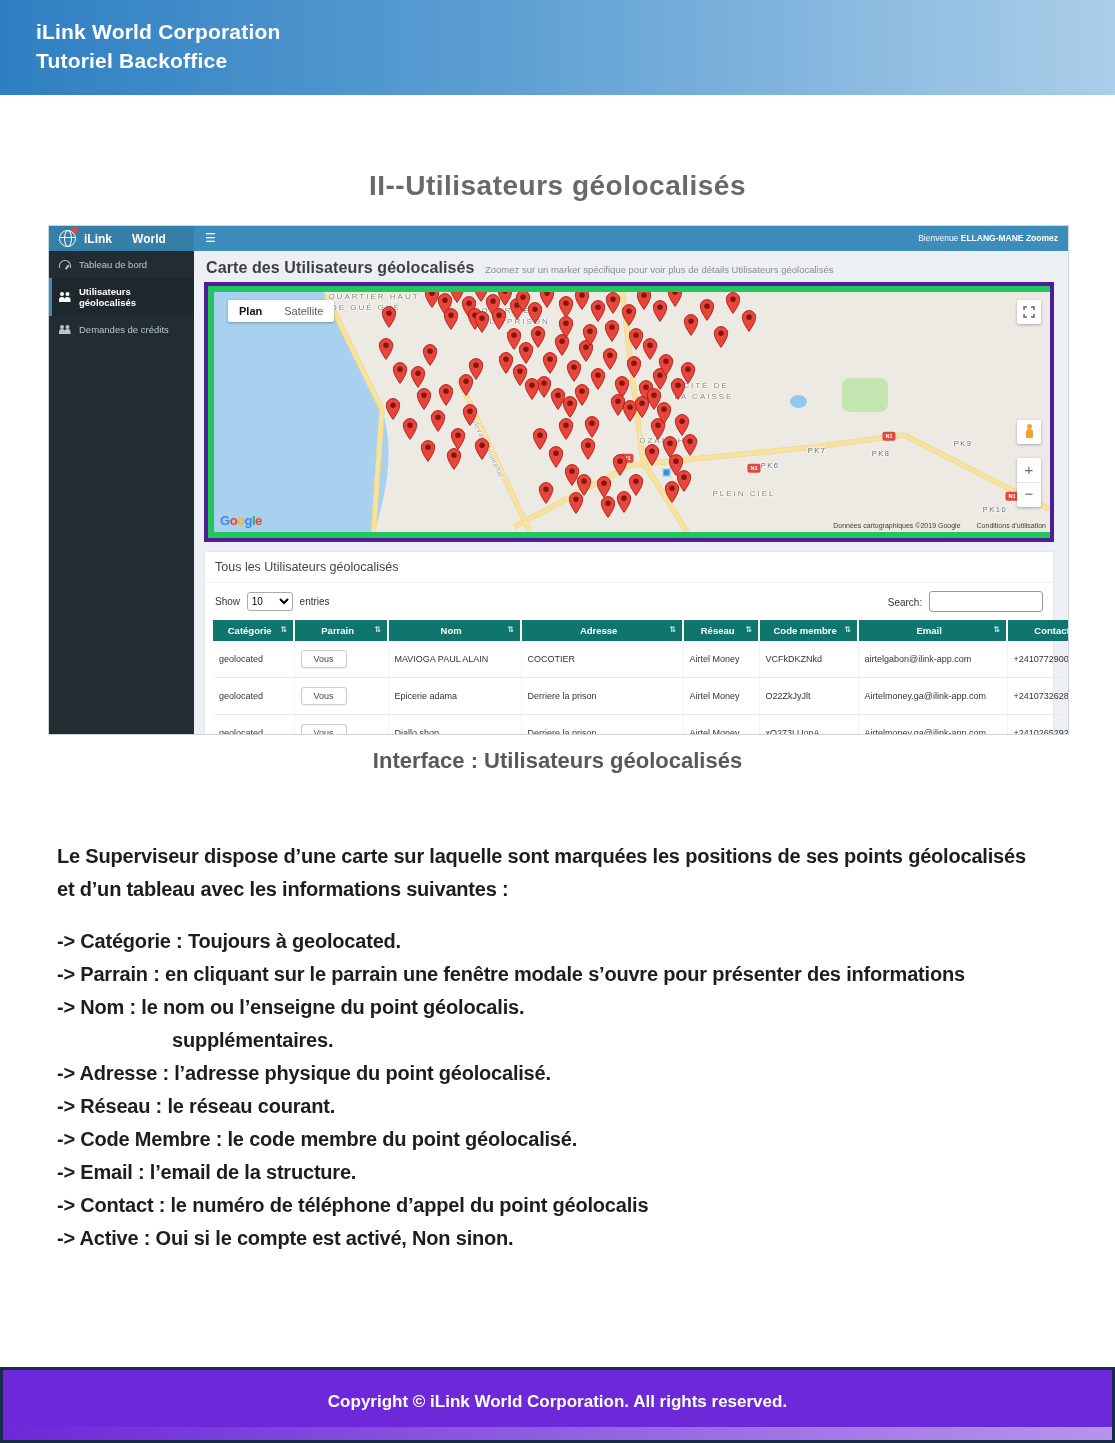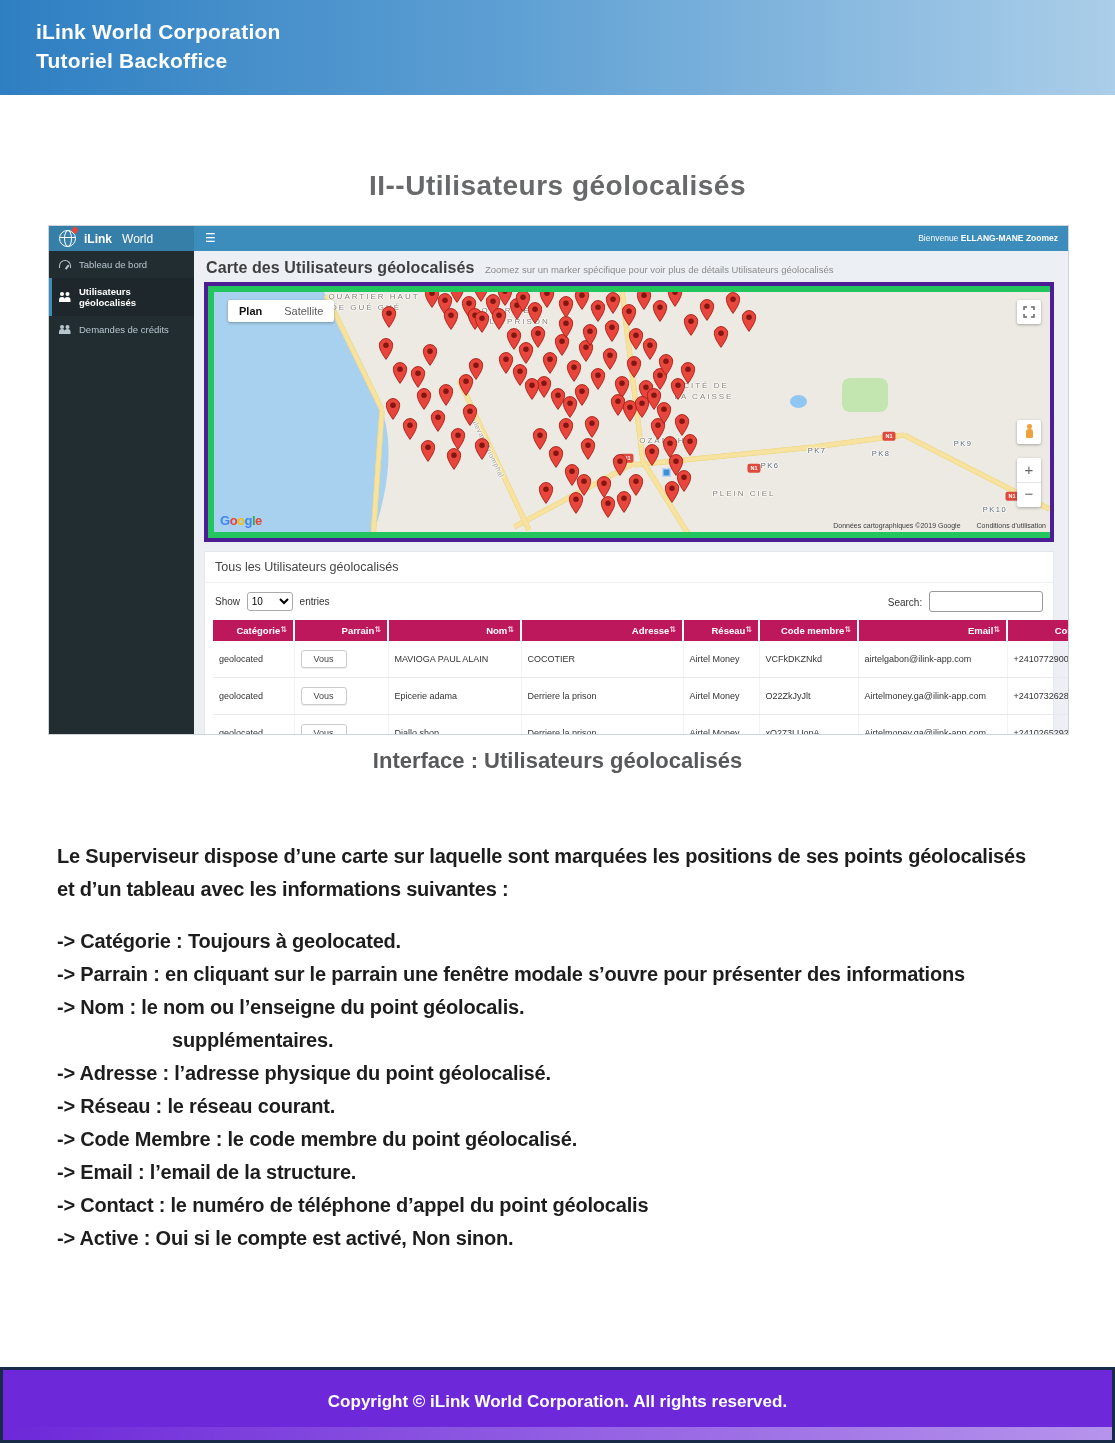--- a/index.html
+++ b/index.html
@@ -14,21 +14,21 @@
 
   .page-title{position:absolute;top:170px;left:0;width:100%;margin:0;text-align:center;
     font-size:28px;font-weight:700;color:#68696b;letter-spacing:.5px;}
 
   
   .app{position:absolute;left:48px;top:225px;width:1019px;height:508px;background:#ecf0f5;
     border:1px solid #cfd4d9;box-sizing:content-box;overflow:hidden;}
   .navbar{position:absolute;left:0;top:0;right:0;height:25px;background:#3c8dbc;z-index:3;}
   .brand{position:absolute;left:0;top:0;width:145px;height:25px;background:#367fa9;color:#fff;
     display:flex;align-items:center;gap:8px;padding-left:10px;box-sizing:border-box;font-size:12px;}
-  .brand b{font-weight:700;} .brand .rest{font-weight:400;margin-left:10px;}
+  .brand b{font-weight:700;} .brand .rest{font-weight:700;margin-left:20px;}
   .globe{width:15px;height:15px;border:1.5px solid #fff;border-radius:50%;position:relative;flex:none;}
   .globe::before{content:"";position:absolute;left:3.5px;top:-1px;bottom:-1px;width:6px;border:1px solid #fff;border-radius:50%;}
   .globe::after{content:"";position:absolute;left:-1px;right:-1px;top:5.5px;border-top:1px solid #fff;}
   .pin-dot{position:absolute;right:-3px;top:-4px;width:6px;height:6px;background:#e8453c;border-radius:50% 50% 50% 0;transform:rotate(-45deg);}
   .ham{position:absolute;left:156px;top:0;height:25px;line-height:25px;color:#fff;font-size:12px;cursor:pointer;}
   .welcome{position:absolute;right:10px;top:0;height:25px;line-height:25px;color:#fff;font-size:8.5px;}
   .welcome b{font-weight:700;}
 
   .sidebar{position:absolute;left:0;top:25px;bottom:0;width:145px;background:#222d32;z-index:2;}
   .side-item{display:flex;align-items:center;gap:7px;padding:8px 7px;color:#b8c7ce;font-size:9.5px;
@@ -79,21 +79,21 @@
   .attribution{position:absolute;right:4px;bottom:3px;font-size:7px;color:#3c3c3c;z-index:4;display:flex;gap:16px;}
   .attribution .terms{cursor:pointer;}
 
   
   .table-panel{margin:9px 0 0 10px;width:850px;background:#fff;box-sizing:border-box;border:1px solid #e4e8ec;}
   .panel-title{padding:8px 10px;font-size:12.5px;color:#444;border-bottom:1px solid #f0f0f0;}
   .table-controls{display:flex;justify-content:space-between;align-items:center;padding:8px 10px 6px;font-size:10px;color:#333;}
   .show-ctl select{width:46px;height:19px;font-size:10px;margin:0 4px;border:1px solid #aaa;border-radius:3px;background:#fff;}
   .search-ctl input{width:108px;height:17px;margin-left:4px;border:1px solid #999;border-radius:3px;}
   table{border-collapse:collapse;table-layout:fixed;width:calc(100% - 16px);margin:2px 8px 8px;}
-  th{background:#be185d;color:#fff;font-size:9.5px;font-weight:700;text-align:right;padding:5px 6px;
+  th{background:#0f766e;color:#fff;font-size:9.5px;font-weight:700;text-align:center;padding:5px 6px;
     border-left:2px solid #fff;vertical-align:middle;cursor:pointer;}
   th:first-of-type{border-left:none;}
   .sort{float:right;opacity:.8;font-size:8px;font-family:"DejaVu Sans",sans-serif;}
   td{font-size:9px;color:#333;padding:9px 6px;border-bottom:1px solid #e9e9e9;border-left:1px solid #f2f2f2;
     vertical-align:middle;white-space:nowrap;overflow:hidden;}
   td:first-child{border-left:none;}
   .btn-vous{font-size:9px;padding:3px 12px;background:#fff;border:1px solid #ccc;border-radius:3px;color:#444;
     box-shadow:0 1px 1px rgba(0,0,0,.08);cursor:pointer;}
 
   

